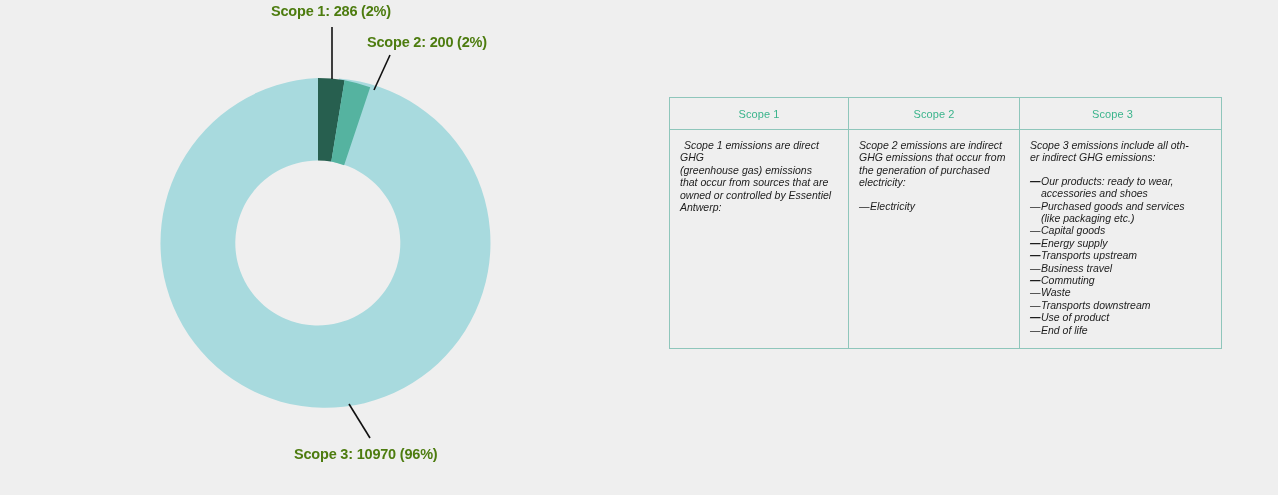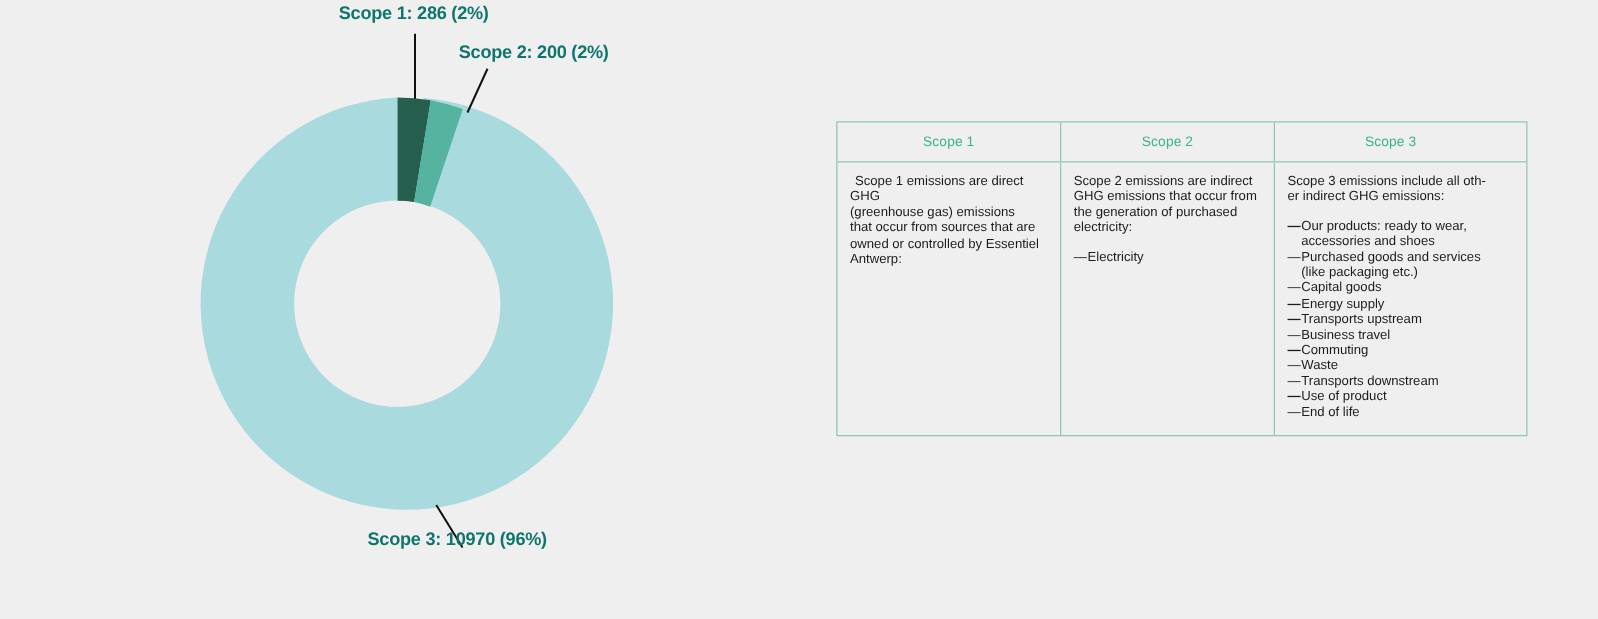--- a/index.html
+++ b/index.html
@@ -32,26 +32,26 @@
   #donut-svg {
     position: absolute;
     left: 0;
     top: 0;
   }
   .slice-label {
     position: absolute;
     font-size: 14.5px;
     font-weight: bold;
     letter-spacing: -0.2px;
-    color: #0f766e;
+    color: #4d7c0f;
     white-space: nowrap;
   }
   #label-scope1 { left: 271px; top: 3px; }
   #label-scope2 { left: 367px; top: 34px; }
-  #label-scope3 { left: 294px; top: 424px; }
+  #label-scope3 { left: 294px; top: 446px; }
 
   
   #scope-table {
     position: absolute;
     left: 669px;
     top: 97px;
     width: 553px;
     border: 1px solid #8fc6bb;
     box-sizing: border-box;
     background: transparent;
@@ -73,20 +73,21 @@
     font-size: 11px;
     color: #3bb48c;
     letter-spacing: 0.1px;
   }
   .td-cell {
     box-sizing: border-box;
     padding: 9px 10px 12px 10px;
     font-size: 10.5px;
     line-height: 12.4px;
     color: #1c1c1c;
+    font-style: italic;
   }
   .col-1 { width: 178px; }
   .col-2 { width: 172px; border-left: 1px solid #8fc6bb; border-right: 1px solid #8fc6bb; }
   .col-3 { width: 185px; }
   .cell-intro {
     margin: 0 0 11px 0;
     white-space: pre-line;
   }
   .cell-intro.indent-first { text-indent: 4px; }
   .bullet-list {

